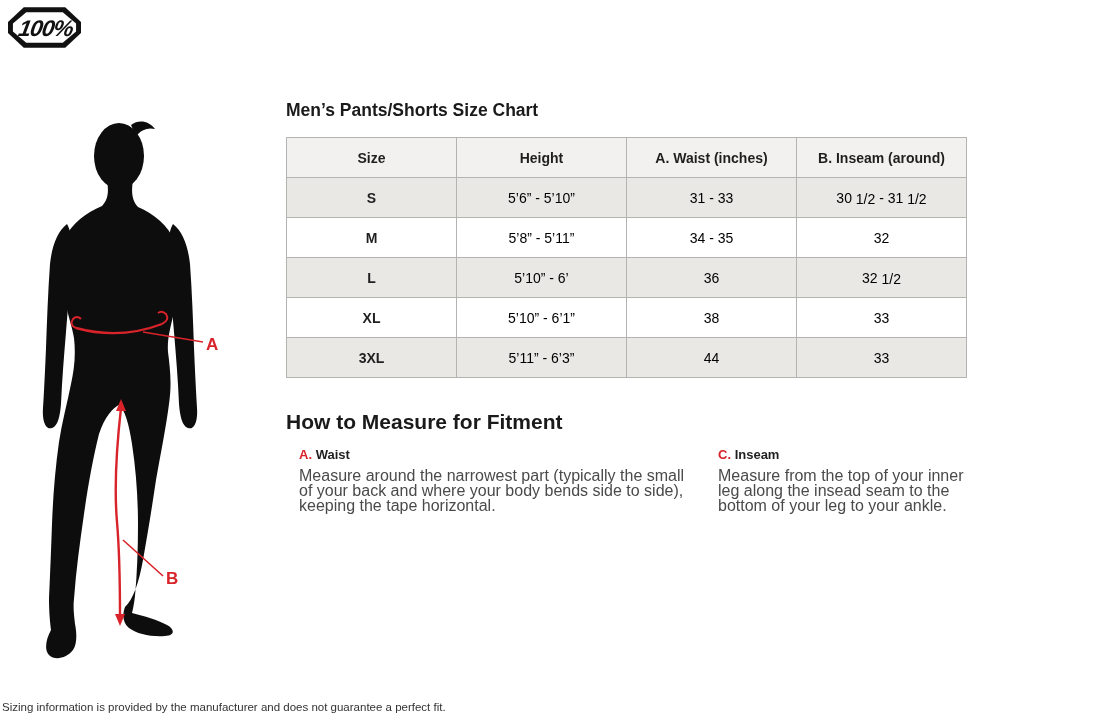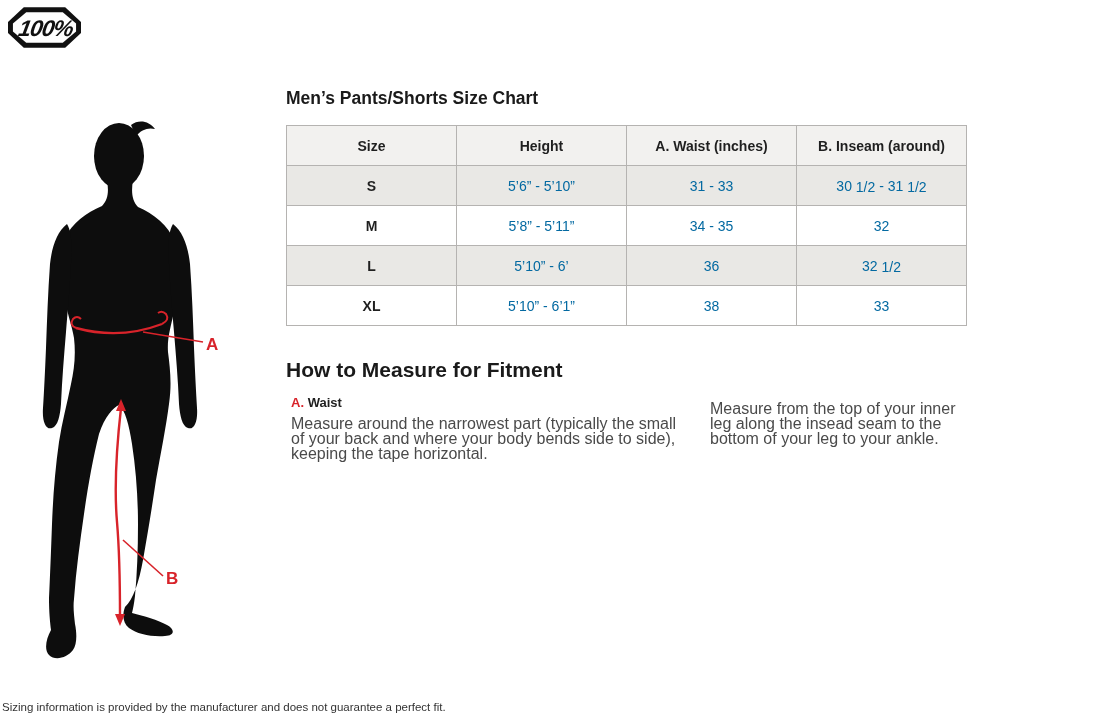--- a/index.html
+++ b/index.html
@@ -26,34 +26,34 @@
   }
   .figure{position:absolute;left:15px;top:112px;width:235px;height:550px;}
   .figure svg{display:block;width:100%;height:100%;}
   .silhouette{fill:var(--silhouette);}
   .ann-line{stroke:var(--accent);fill:none;}
   .ann-fill{fill:var(--accent);stroke:none;}
   .fig-label{
     fill:var(--accent);font-family:"Liberation Sans", sans-serif;
     font-size:17px;font-weight:bold;
   }
-  .content{position:absolute;left:286px;top:88px;width:681px;}
+  .content{position:absolute;left:286px;top:100px;width:681px;}
   h1.page-title{font-size:17.5px;line-height:20px;font-weight:bold;margin:0 0 17px 0;color:#1a1a1a;}
   table.size-chart{border-collapse:collapse;width:100%;table-layout:fixed;}
   .size-chart th,.size-chart td{
     border:1px solid var(--border-col);
     height:40px;text-align:center;vertical-align:middle;padding:0 6px;
   }
   .size-chart th{background:var(--header-bg);font-size:14px;font-weight:bold;color:#1f1f1f;}
-  .size-chart td{font-size:14px;color:#0369a1;background:#fff;}
+  .size-chart td{font-size:14px;color:#000000;background:#fff;}
   .size-chart tbody tr:nth-child(odd) td{background:var(--row-alt-bg);}
   .size-chart td:first-child{font-weight:bold;color:#1f1f1f;}
   .frac{font-size:14px;position:relative;top:1px;}
   h2.section-title{font-size:21px;line-height:20px;font-weight:bold;margin:34px 0 0 0;color:#1a1a1a;}
-  .measure-cols{display:flex;margin-top:15px;}
+  .measure-cols{display:flex;margin-top:15px;margin-left:8px;}
   .measure-col{min-width:0;}
   .col-a{width:424px;padding-left:5px;}
   .col-c{flex:1;}
   .measure-head{font-size:13px;font-weight:bold;color:#1f1f1f;}
   .measure-head .letter{color:var(--accent);}
   .measure-text{margin:6px 0 0 0;font-size:16px;line-height:15px;color:var(--body-text);max-width:392px;}
   .footer{position:absolute;left:2px;bottom:1px;font-size:11.5px;line-height:14px;color:#333;text-align:right;}
 </style>
 </head>
 <body>
@@ -173,34 +173,44 @@
           <td>5’10” - 6’</td>
           <td>36</td>
           <td>32 <span class="frac">1/2</span></td>
         </tr>
         <tr>
           <td>XL</td>
           <td>5’10” - 6’1”</td>
           <td>38</td>
           <td>33</td>
         </tr>
+        <tr>
+          <td>3XL</td>
+          <td>5’11” - 6’3”</td>
+          <td>44</td>
+          <td>33</td>
+        </tr>
       </tbody>
   </table>
 
   <h2 class="section-title">How to Measure for Fitment</h2>
 
   <div class="measure-cols">
     <div class="measure-col col-a">
       <div class="measure-head">
         <span class="letter">A.</span>
         <span>Waist</span>
       </div>
       <p class="measure-text">Measure around the narrowest part (typically the small of your back and where your body bends side to side), keeping the tape horizontal.</p>
     </div>
     <div class="measure-col col-c">
+      <div class="measure-head">
+        <span class="letter">C.</span>
+        <span>Inseam</span>
+      </div>
       <p class="measure-text">Measure from the top of your inner leg along the insead seam to the bottom of your leg to your ankle.</p>
     </div>
   </div>
 </div>
 
 <div class="footer">
   <div>Sizing information is provided by the manufacturer and does not guarantee a perfect fit.</div>
 </div>
 
 </body></html>

